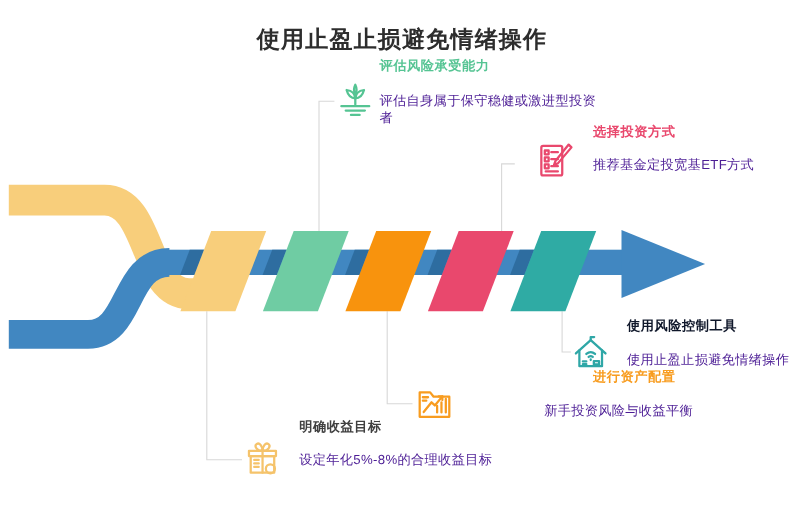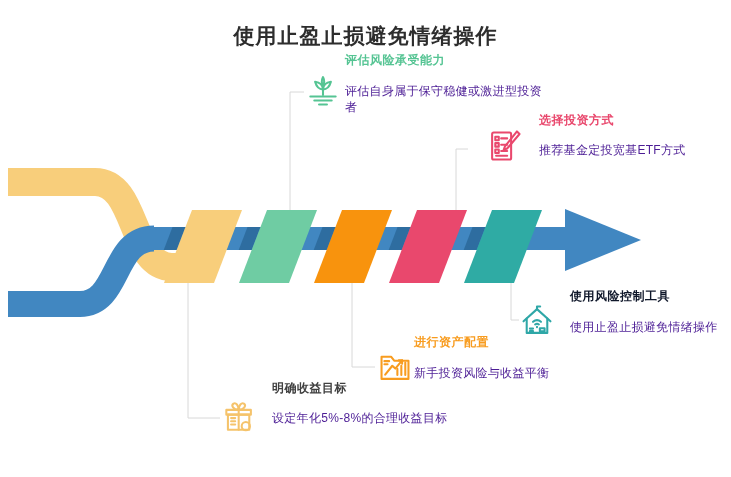--- a/index.html
+++ b/index.html
@@ -24,21 +24,21 @@
   .co-pink {left:483px;top:112px;width:230px;}
   .co-pink .ico{left:2px;top:15px;}
   .co-pink .txt{margin-left:56px;}
   .co-pink .c-desc{width:180px;margin-top:13px;}
   .co-teal {left:516px;top:288px;width:215px;}
   .co-teal .ico{left:2px;top:14px;}
   .co-teal .txt{margin-left:54px;}
   .co-teal .c-desc{width:160px;margin-top:14px;}
   .co-orange {left:374px;top:334px;width:240px;}
   .co-orange .ico{left:2px;top:14px;}
-  .co-orange .txt{margin-left:40px;}
+  .co-orange .txt{margin-left:76px;text-align:right;}
   .co-orange .c-desc{width:180px;margin-top:14px;}
   .co-yellow {left:218px;top:380px;width:250px;}
   .co-yellow .ico{left:2px;top:18px;}
   .co-yellow .txt{margin-left:54px;}
   .co-yellow .c-desc{width:196px;margin-top:13px;}
 </style>
 </head>
 <body>
 
 <div class="stage">

